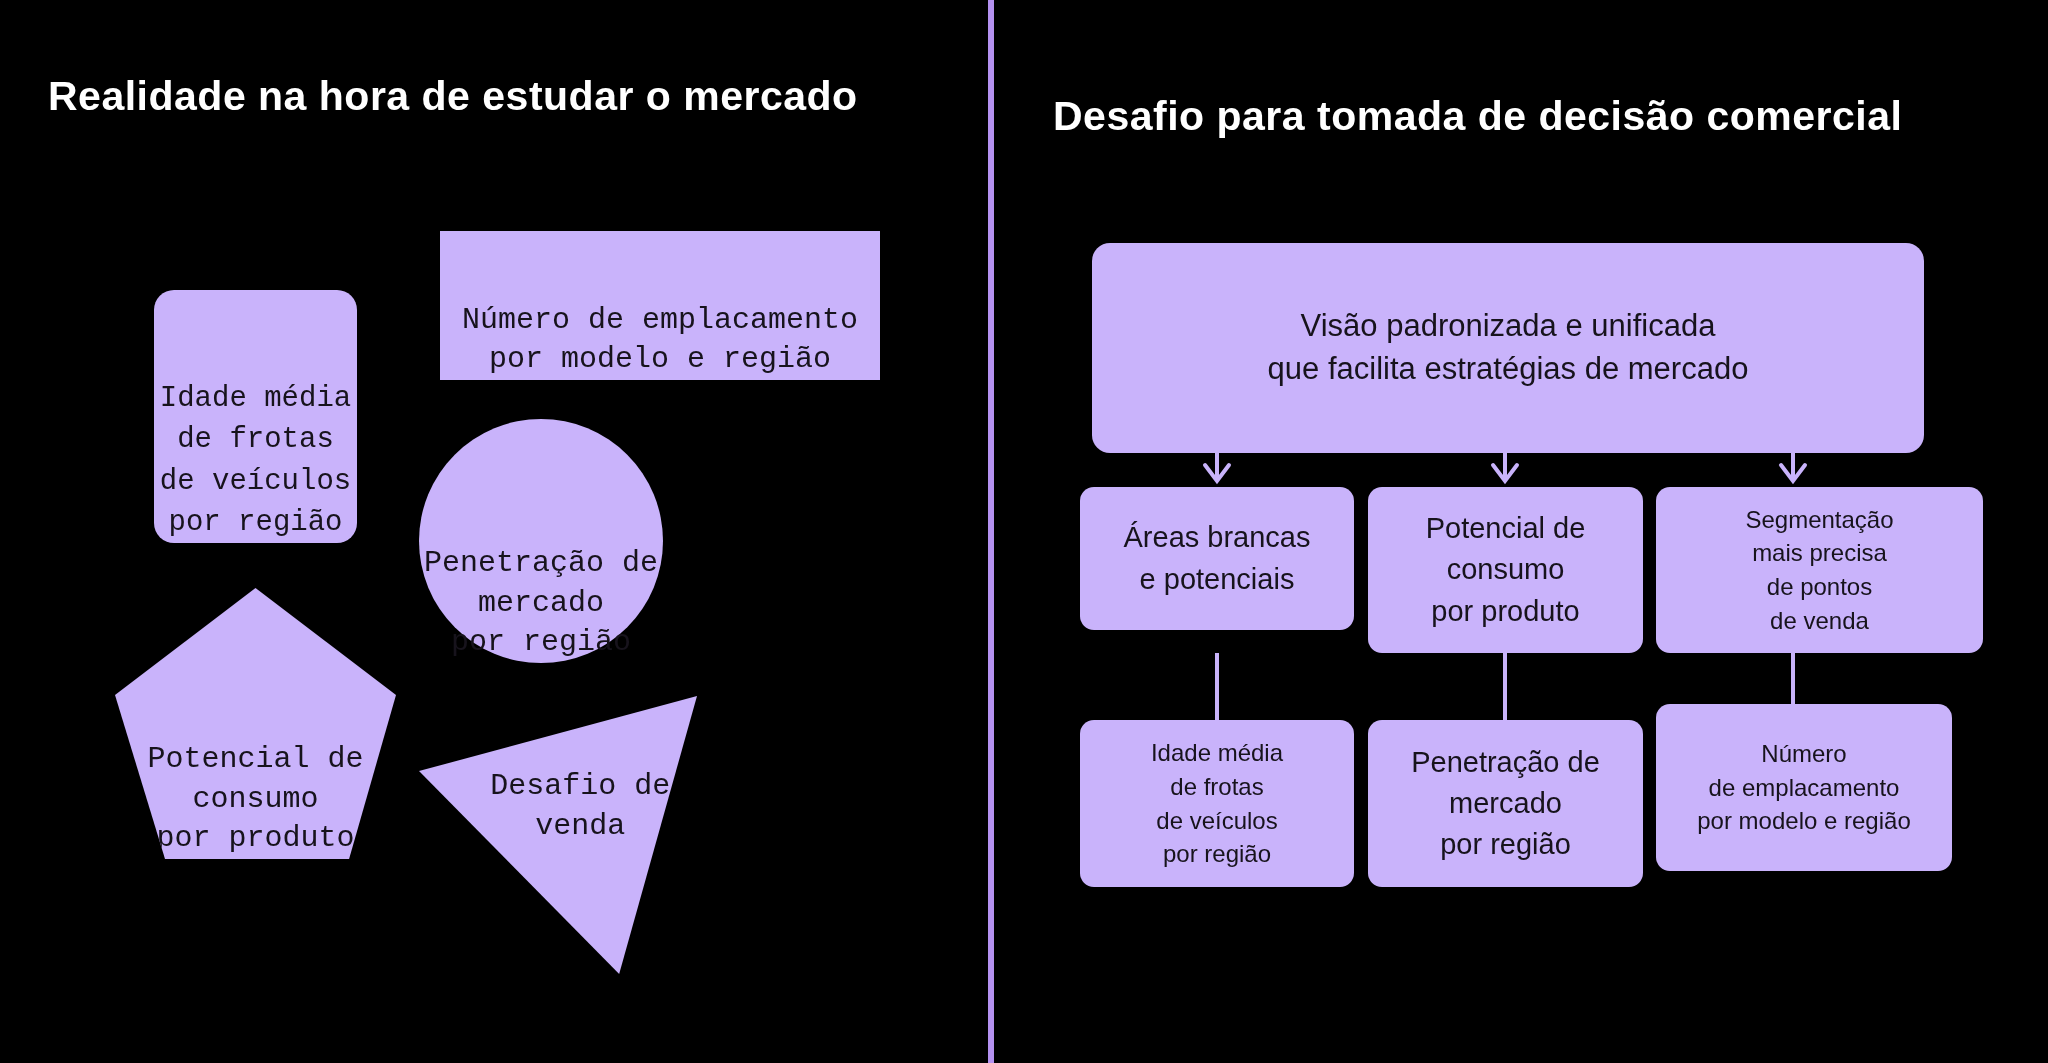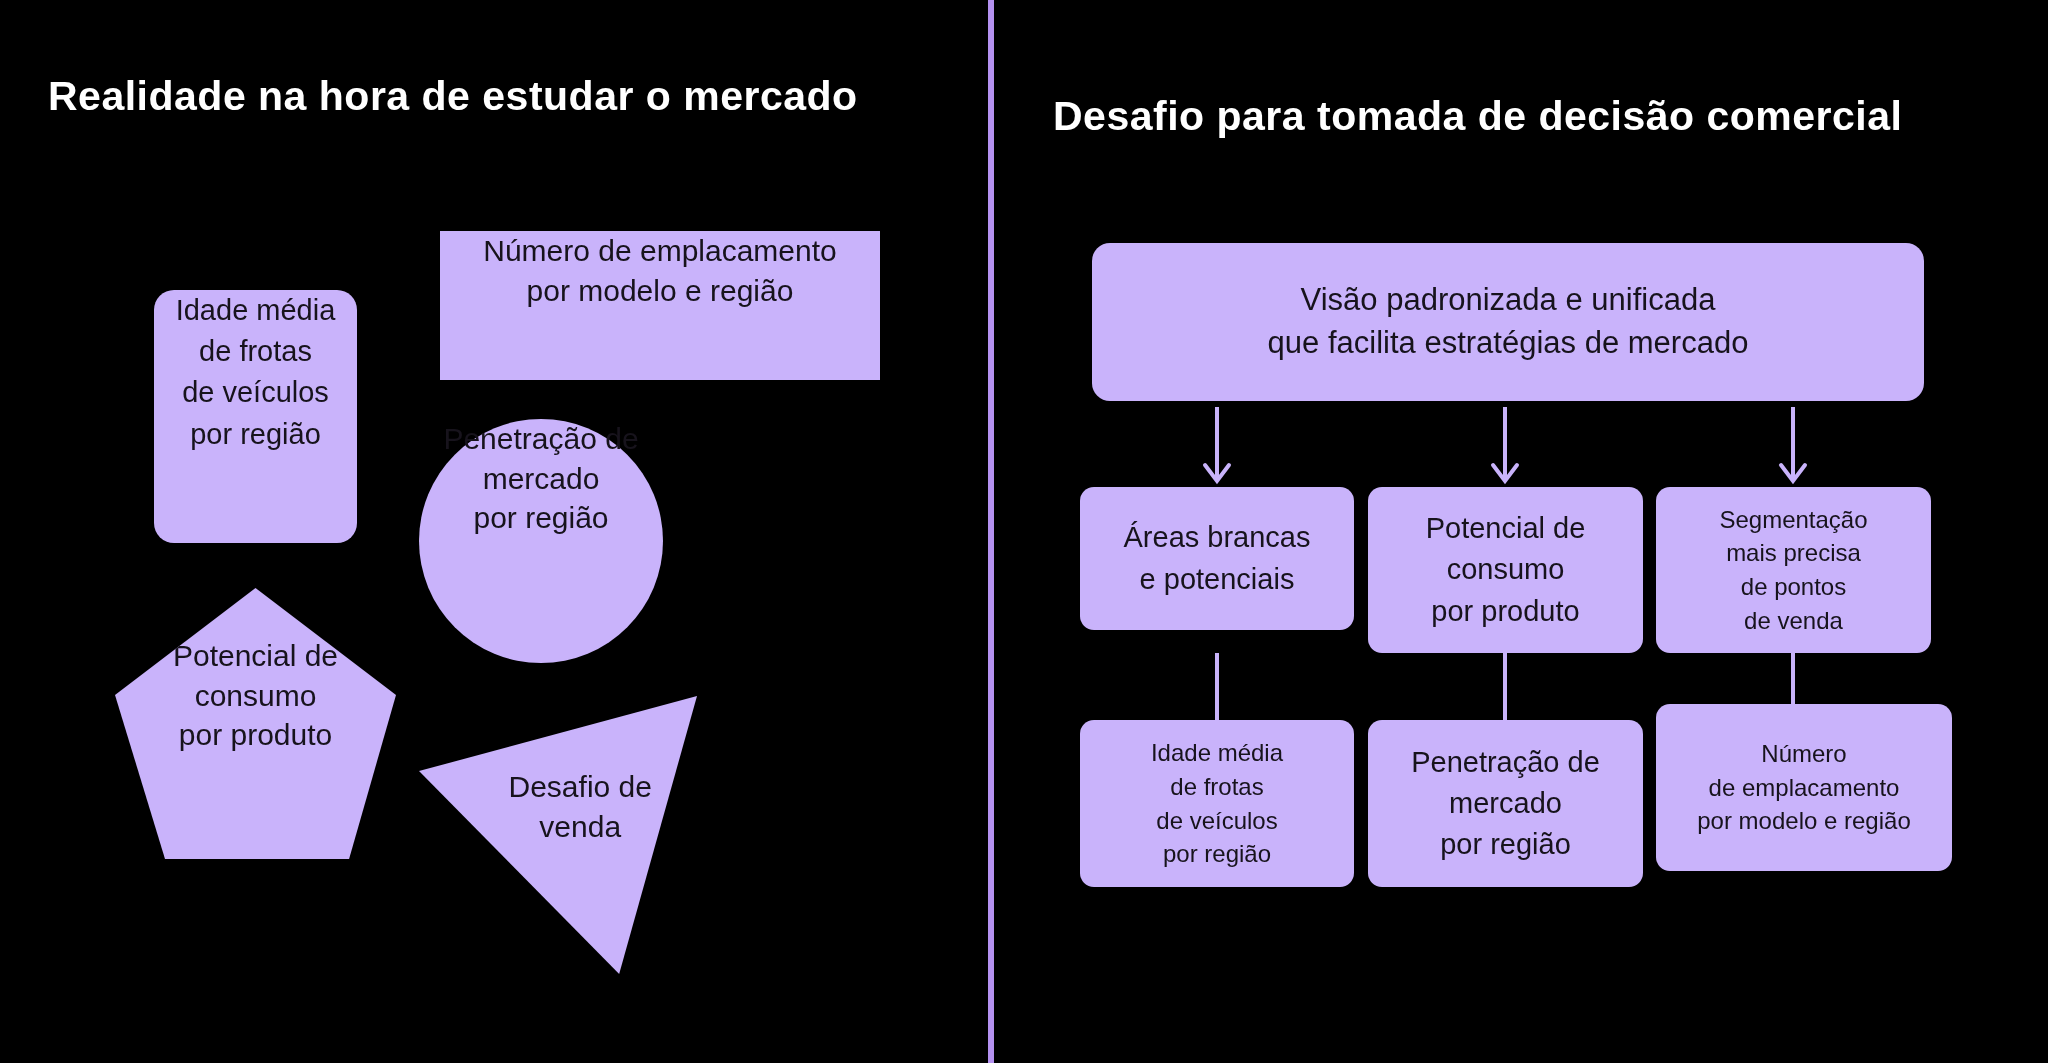--- a/index.html
+++ b/index.html
@@ -15,22 +15,23 @@
     font-size:41px; font-weight:600; letter-spacing:0.5px;
     line-height:1.2; white-space:nowrap;
   }
   #divider {
     position:absolute; left:988px; top:0; width:6px; height:1063px;
     background: var(--divider, #b491f0);
   }
   .shape {
     position:absolute;
     background: var(--shape-fill, #c9b3fb);
-    display:flex; align-items:flex-start; justify-content:center;
+    display:flex; align-items:flex-end; justify-content:center;
     text-align:center;
+    font-family:Liberation Mono, monospace;
   }
   .shape-label {
     color: var(--shape-text, #17131c);
     font-size:30px; line-height:1.32; white-space:pre-line;
   }
   
   #shape-rounded-rect { left:154px; top:290px; width:203px; height:253px; border-radius:20px; }
   #shape-rounded-rect .shape-label { font-size:29px; line-height:1.42; }
   #shape-rectangle    { left:440px; top:231px; width:440px; height:149px; }
   #shape-circle       { left:419px; top:419px; width:244px; height:244px; border-radius:50%; }
@@ -43,25 +44,25 @@
     position:absolute; left:58%; top:40%; transform:translate(-50%,-50%);
     width:max-content;
   }
   
   .flow-box {
     position:absolute;
     background: var(--shape-fill, #c9b3fb);
     display:flex; align-items:center; justify-content:center;
     text-align:center; border-radius:14px;
   }
-  #flow-top-box { left:1092px; top:243px; width:832px; height:158px; border-radius:18px; }
+  #flow-top-box { left:1092px; top:243px; width:832px; height:210px; border-radius:18px; }
   #flow-top-box .shape-label { font-size:31px; line-height:1.38; }
   #row1-box-1 { left:1080px; top:487px; width:274px; height:143px; }
   #row1-box-2 { left:1368px; top:487px; width:275px; height:166px; }
-  #row1-box-3 { left:1656px; top:487px; width:275px; height:166px; }
+  #row1-box-3 { left:1656px; top:487px; width:327px; height:166px; }
   #row2-box-1 { left:1080px; top:720px; width:274px; height:167px; }
   #row2-box-2 { left:1368px; top:720px; width:275px; height:167px; }
   #row2-box-3 { left:1656px; top:704px; width:296px; height:167px; }
   .fs-29 { font-size:29px !important; line-height:1.42 !important; }
   .fs-24 { font-size:24px !important; line-height:1.4 !important; }
   .down-arrow { position:absolute; top:407px; width:32px; height:80px; }
   #arrow-1 { left:1201px; }
   #arrow-2 { left:1489px; }
   #arrow-3 { left:1777px; }
   .connector {

